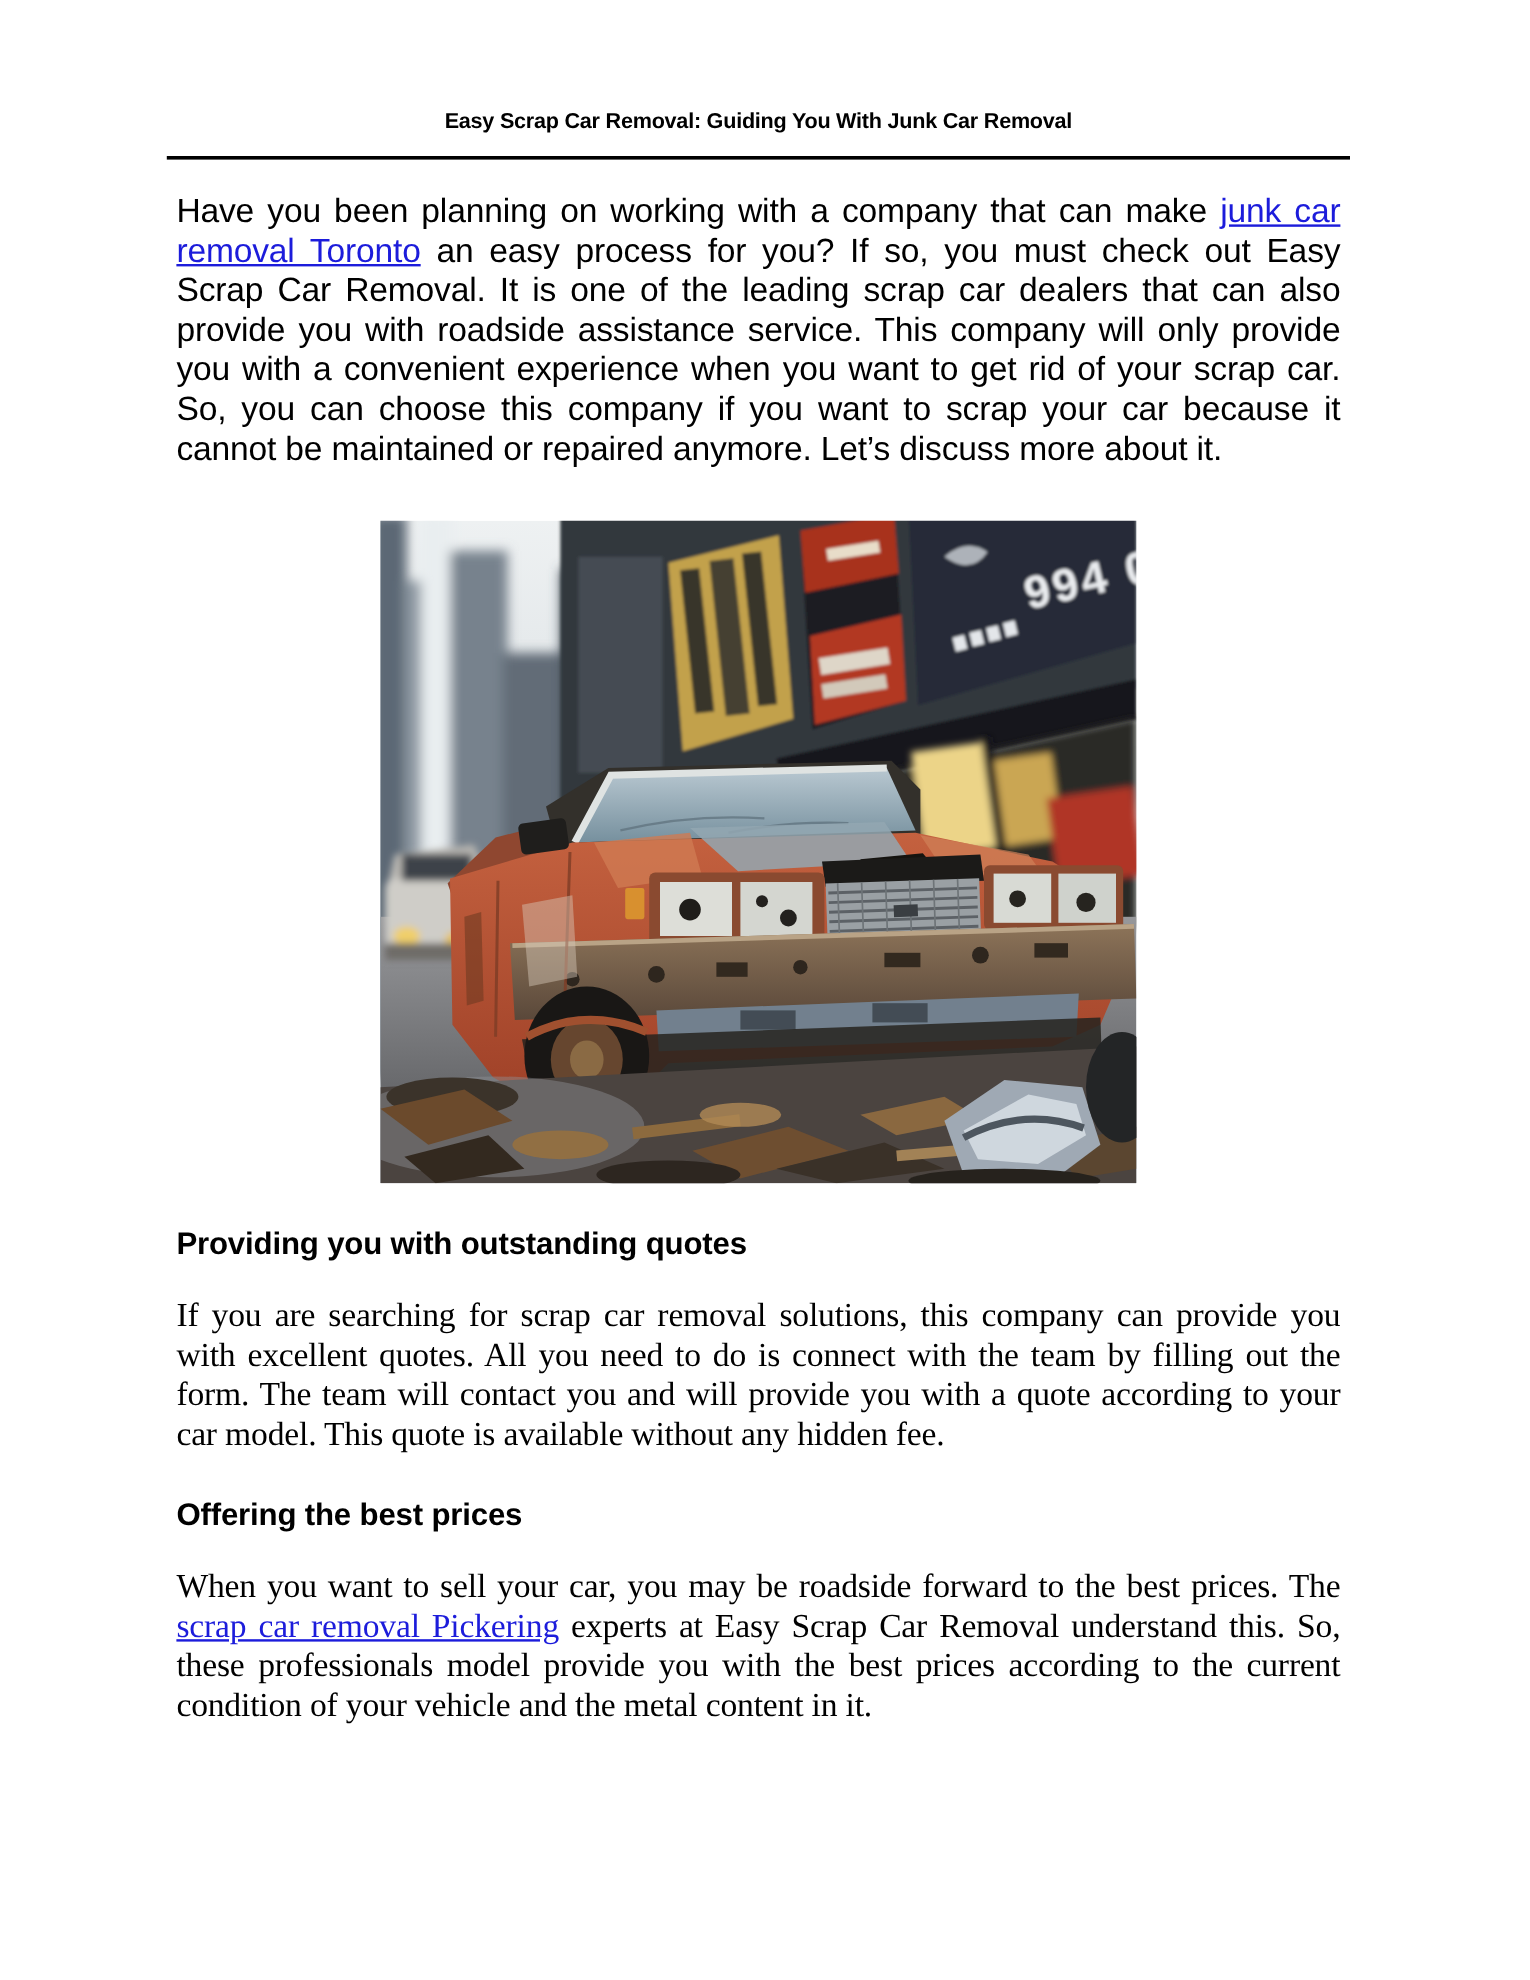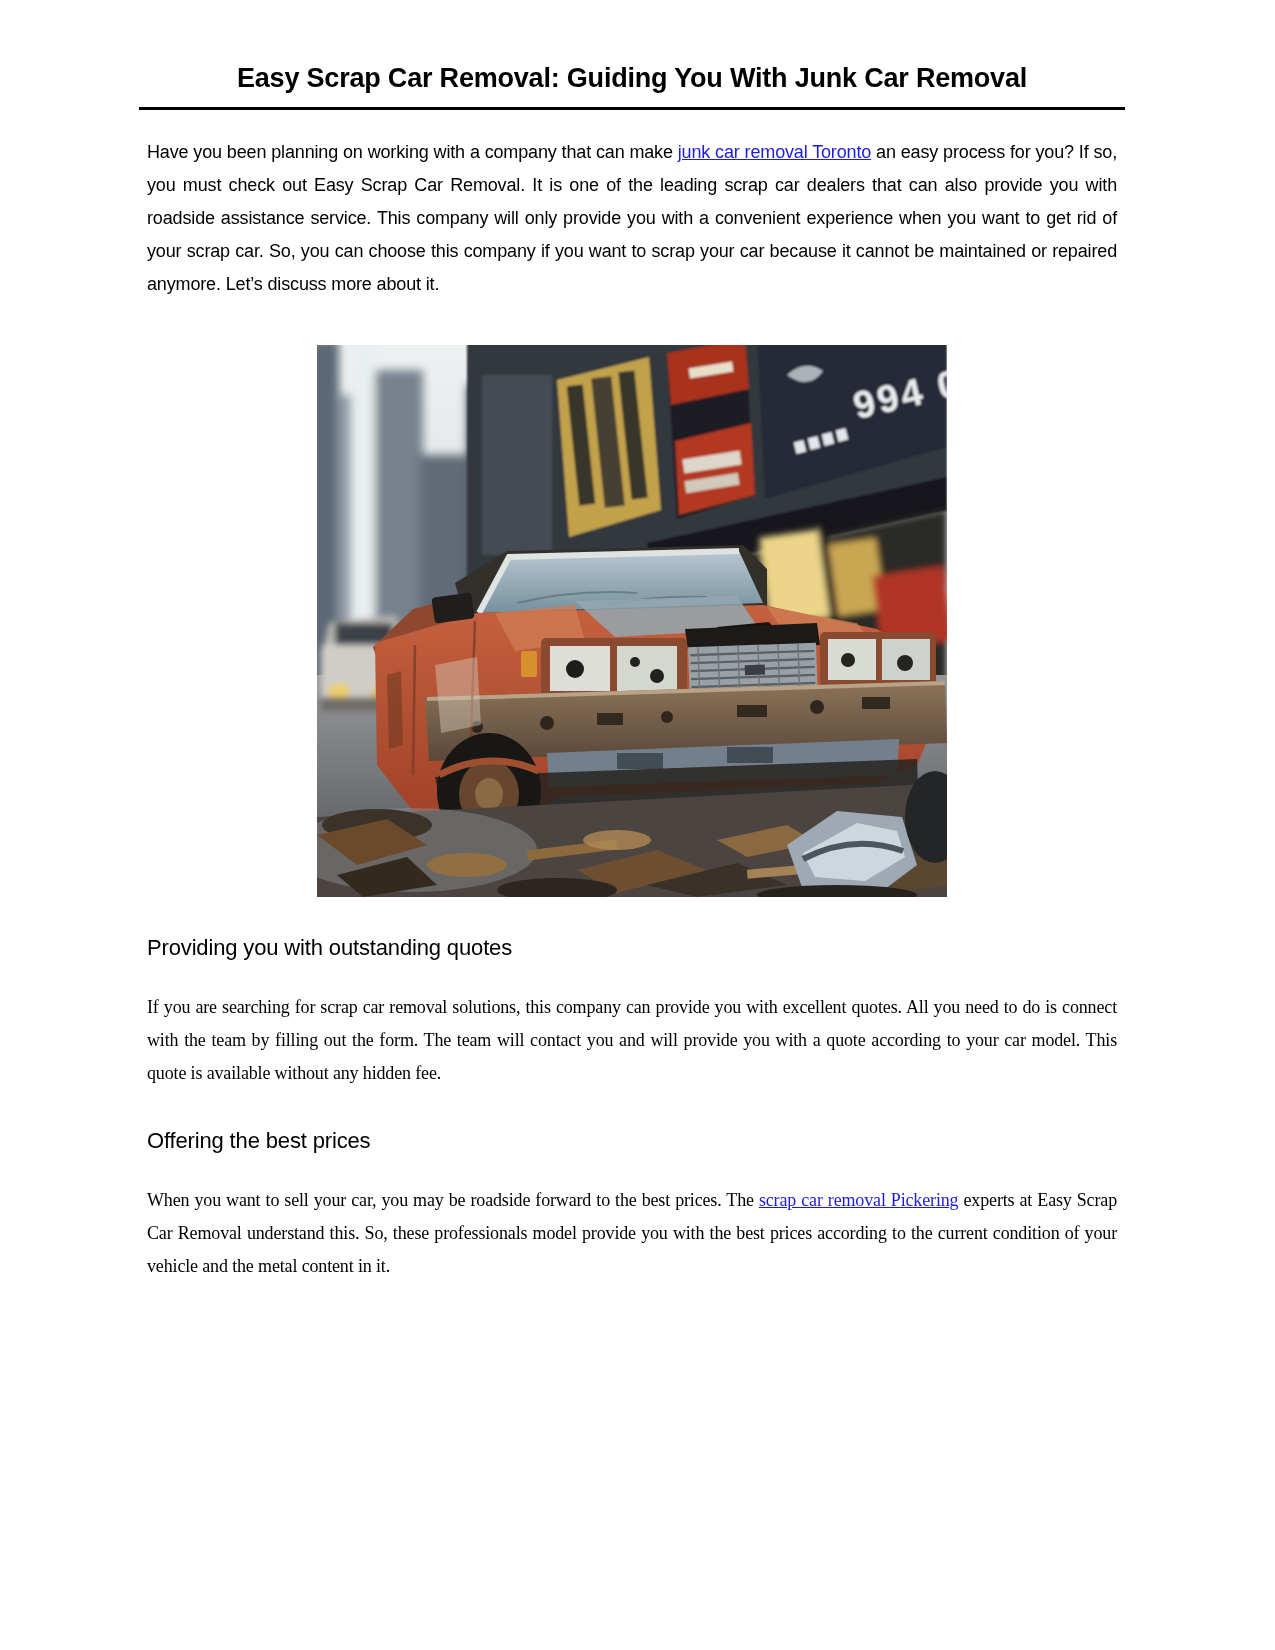--- a/index.html
+++ b/index.html
@@ -4,37 +4,37 @@
 <style>
   html,body{margin:0;padding:0;background:#ffffff;}
   body{
     width:1275px;height:1650px;
     font-family:"Liberation Sans","DejaVu Sans",sans-serif;
     color:#000;
     -webkit-font-smoothing:antialiased;
   }
   .page{padding:0 158px 0 147px;}
   .doc-title{
-    margin:61px 0 0 0;
-    font-size:27px;line-height:34px;font-weight:bold;
+    margin:84px 0 0 0;
+    font-size:18px;line-height:34px;font-weight:bold;
     text-align:center;letter-spacing:-0.2px;
   }
   .title-rule{
     border:none;border-top:3px solid #000;
     margin:12px -8px 0 -8px;height:0;
   }
   p.body-text{
     margin:26px 0 0 0;
-    font-size:18px;line-height:33px;
+    font-size:28px;line-height:33px;
     text-align:justify;text-justify:inter-word;
     letter-spacing:-0.15px;
   }
   h2.section-heading{
     margin:34px 0 0 0;
-    font-size:22px;line-height:33px;font-weight:normal;
+    font-size:26px;line-height:33px;font-weight:bold;
     letter-spacing:-0.15px;
   }
   h2 + p.body-text{margin-top:27px;font-family:Liberation Serif, serif;}
   a.doclink{color:var(--link,#1c1cdb);text-decoration:underline;cursor:pointer;}
   figure.photo{
     margin:44px auto 0 auto;
     width:630px;height:552px;padding:0;
   }
   figure.photo svg{display:block;width:630px;height:552px;}
 </style>

